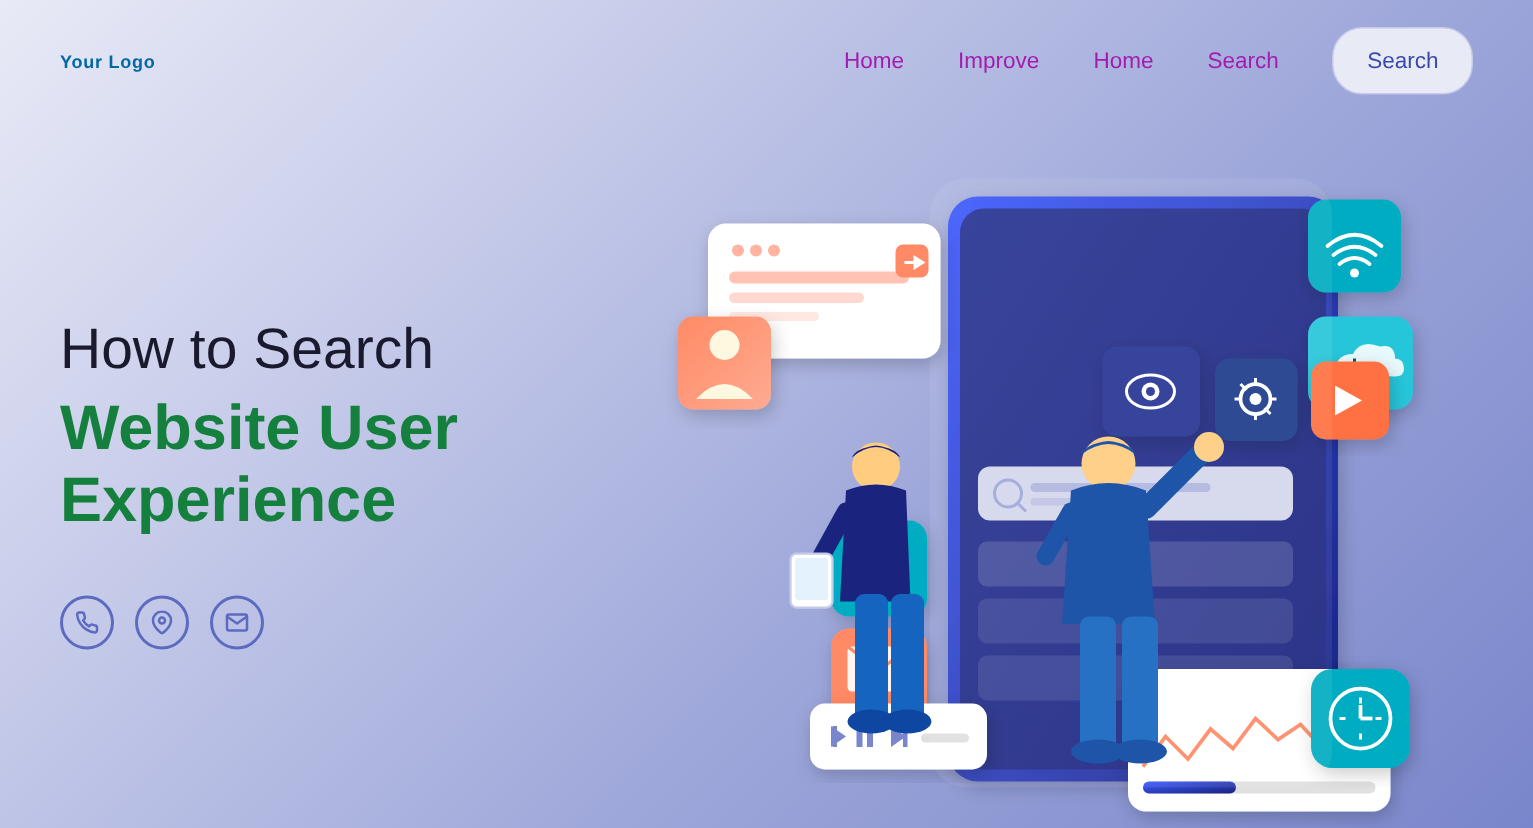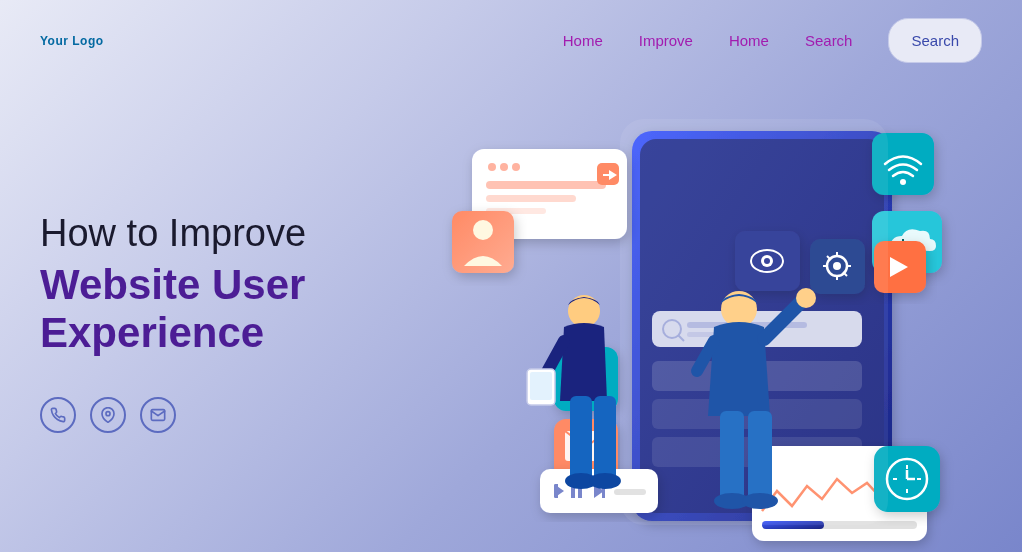--- a/index.html
+++ b/index.html
@@ -65,21 +65,21 @@
     .hero-title-light {
       font-size: 38px;
       font-weight: 400;
       color: #1a1a2e;
       line-height: 1.2;
       margin-bottom: 4px;
     }
     .hero-title-bold {
       font-size: 42px;
       font-weight: 900;
-      color: #4c1d95;
+      color: #15803d;
       line-height: 1.15;
     }
     .contact-icons {
       display: flex;
       gap: 14px;
       margin-top: 40px;
       align-items: center;
     }
     .contact-icon {
       width: 36px;
@@ -123,21 +123,21 @@
     <a href="#">Improve</a>
     <a href="#">Home</a>
     <a href="#">Search</a>
     <button class="search-btn">Search</button>
   </nav>
 </header>
 
 <div class="main">
 
   <div class="hero-text">
-    <div class="hero-title-light">How to Improve</div>
+    <div class="hero-title-light">How to Search</div>
     <div class="hero-title-bold">Website User<br>Experience</div>
     <div class="contact-icons">
       <div class="contact-icon">
         <svg width="16" height="16" viewBox="0 0 24 24" fill="none" stroke="#5c6bc0" stroke-width="2.5" stroke-linecap="round" stroke-linejoin="round">
             <path d="M22 16.92v3a2 2 0 01-2.18 2 19.79 19.79 0 01-8.63-3.07 19.5 19.5 0 01-6-6A19.79 19.79 0 012.12 4.18 2 2 0 014.11 2h3a2 2 0 012 1.72c.127.96.361 1.903.7 2.81a2 2 0 01-.45 2.11L8.09 9.91a16 16 0 006 6l1.27-1.27a2 2 0 012.11-.45c.907.339 1.85.573 2.81.7A2 2 0 0122 16.92z"></path>
           </svg>
       </div>
       <div class="contact-icon">
         <svg width="16" height="16" viewBox="0 0 24 24" fill="none" stroke="#5c6bc0" stroke-width="2.5" stroke-linecap="round" stroke-linejoin="round">
             <path d="M21 10c0 7-9 13-9 13s-9-6-9-13a9 9 0 0118 0z"></path>

